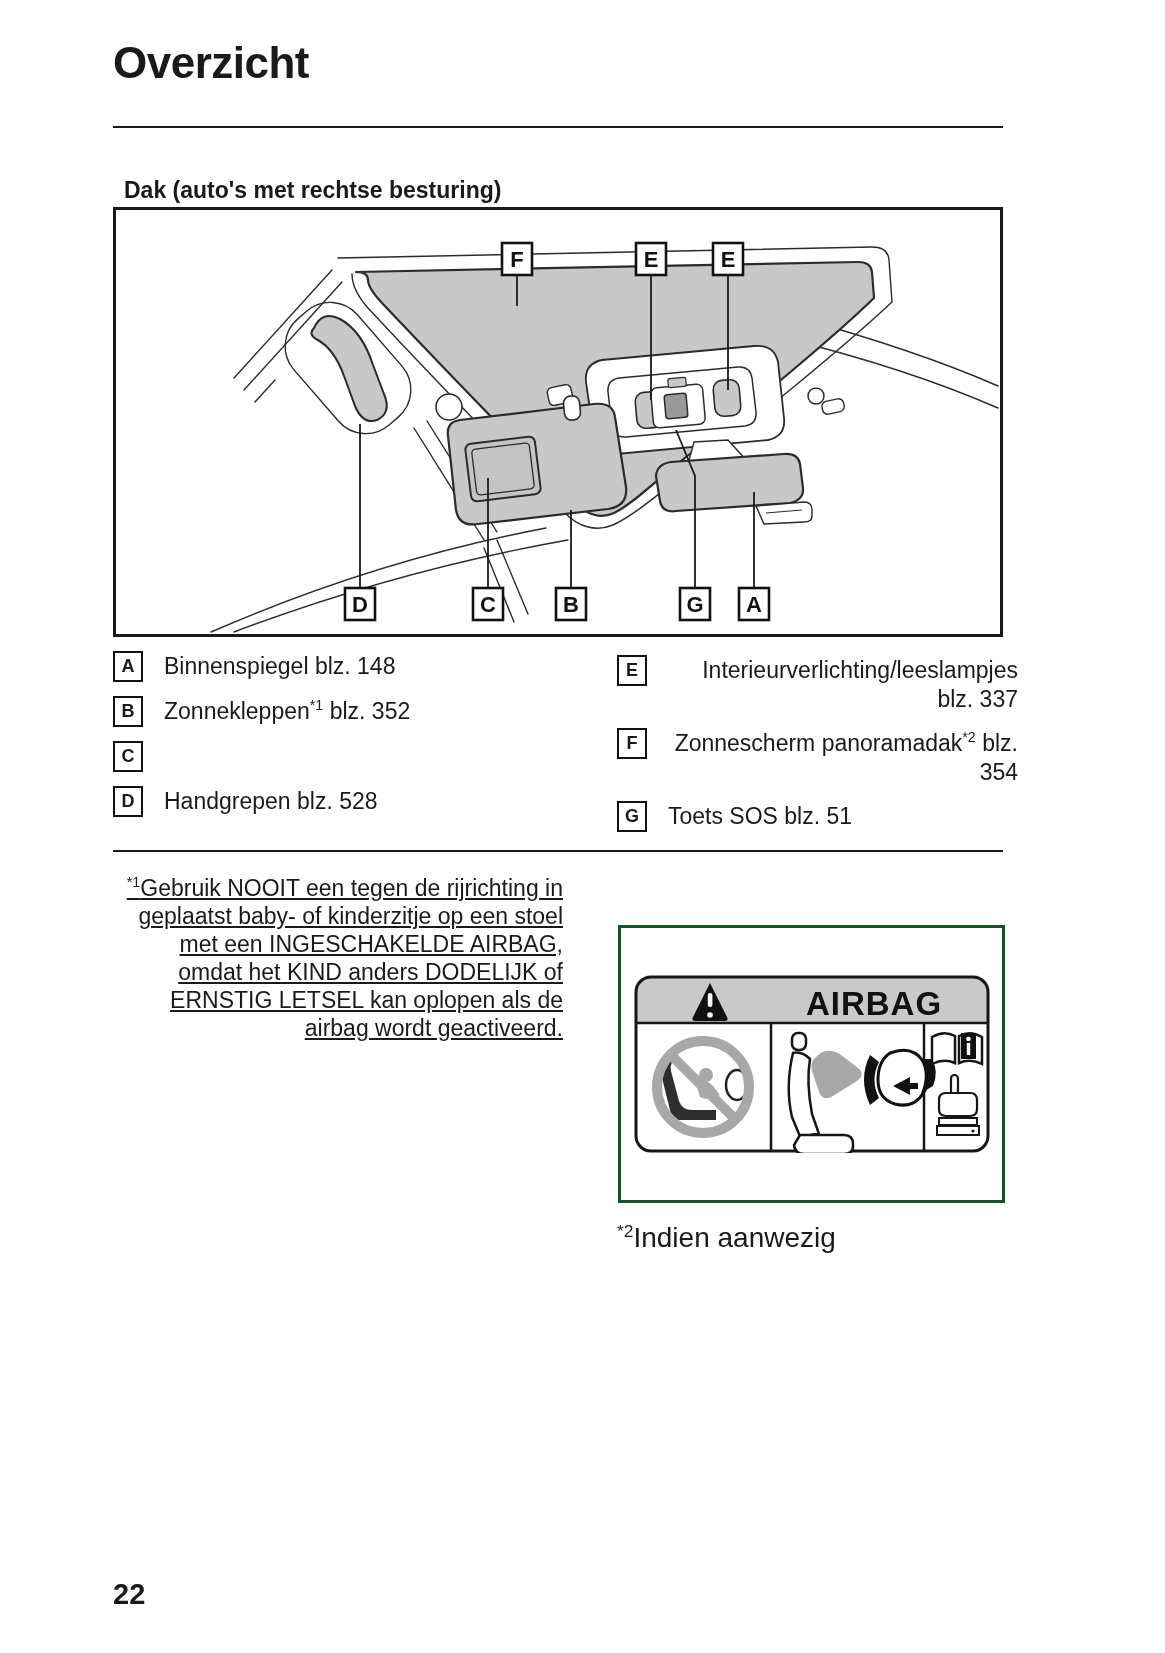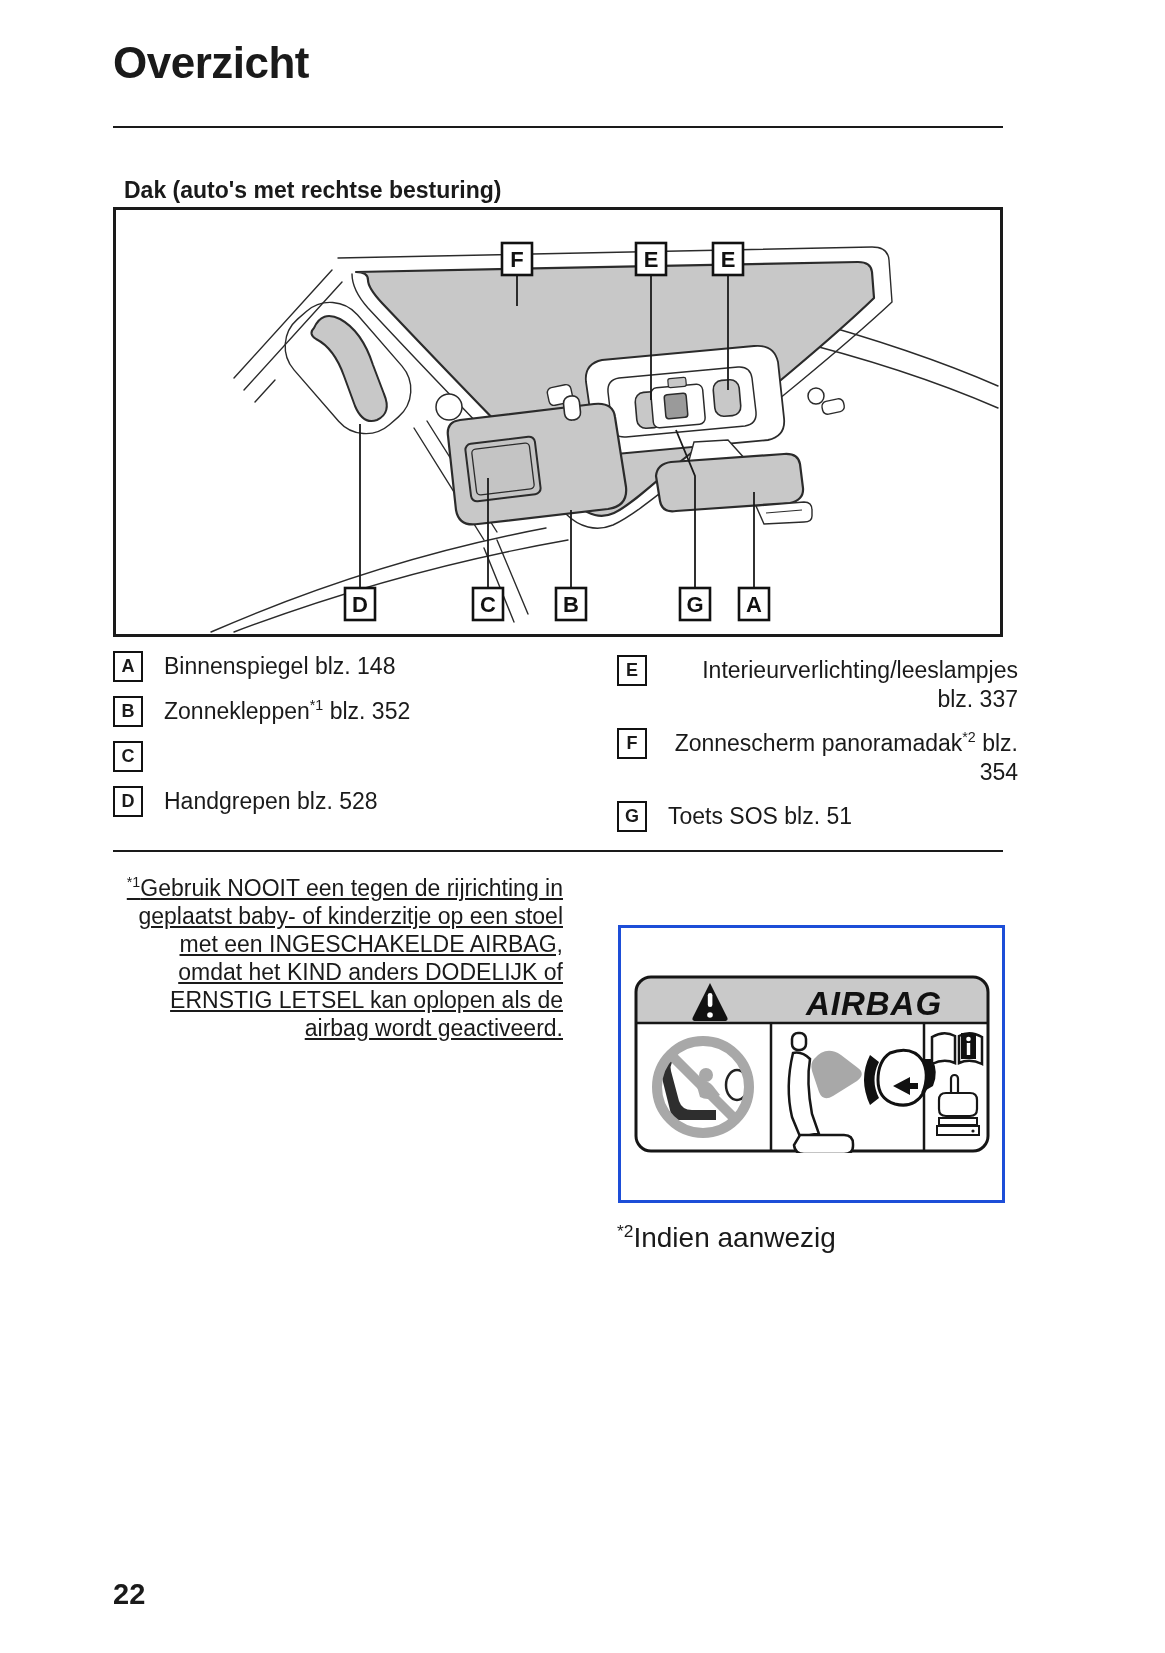--- a/index.html
+++ b/index.html
@@ -14,22 +14,22 @@
   .legend-col{display:flex;flex-direction:column;}
   .legend-left{left:113px;top:651px;gap:14px;}
   .legend-right{left:617px;top:655px;gap:14px;}
   .legend-row{display:flex;align-items:flex-start;}
   .letterbox{width:26px;height:27px;border:2.5px solid #111;font-size:18px;font-weight:bold;
              display:flex;align-items:center;justify-content:center;flex:0 0 auto;background:#fff;}
   .ltxt{margin-left:21px;font-size:23px;line-height:29px;padding-top:1px;}
   .legend-right .ltxt{max-width:350px;}
   sup{vertical-align:super;font-size:0.62em;line-height:0;}
   .fn1{left:113px;top:874px;width:450px;font-size:23px;line-height:28px;text-decoration:underline;}
-  .airbag-box{left:618px;top:925px;width:381px;height:272px;border:3px solid #1d4ed8;
-              display:flex;align-items:center;justify-content:center;background:#fff;font-style:italic;}
+  .airbag-box{left:618px;top:925px;width:381px;height:272px;border:3px solid #14532d;
+              display:flex;align-items:center;justify-content:center;background:#fff;}
   .fn2{left:617px;top:1222px;font-size:28px;}
   .pagenum{left:113px;top:1578px;font-size:29px;font-weight:bold;}
 </style>
 </head>
 <body>
 
 <div class="abs page-title">Overzicht</div>
 <div class="abs rule rule1"></div>
 <div class="abs subtitle">Dak (auto's met rechtse besturing)</div>
 

